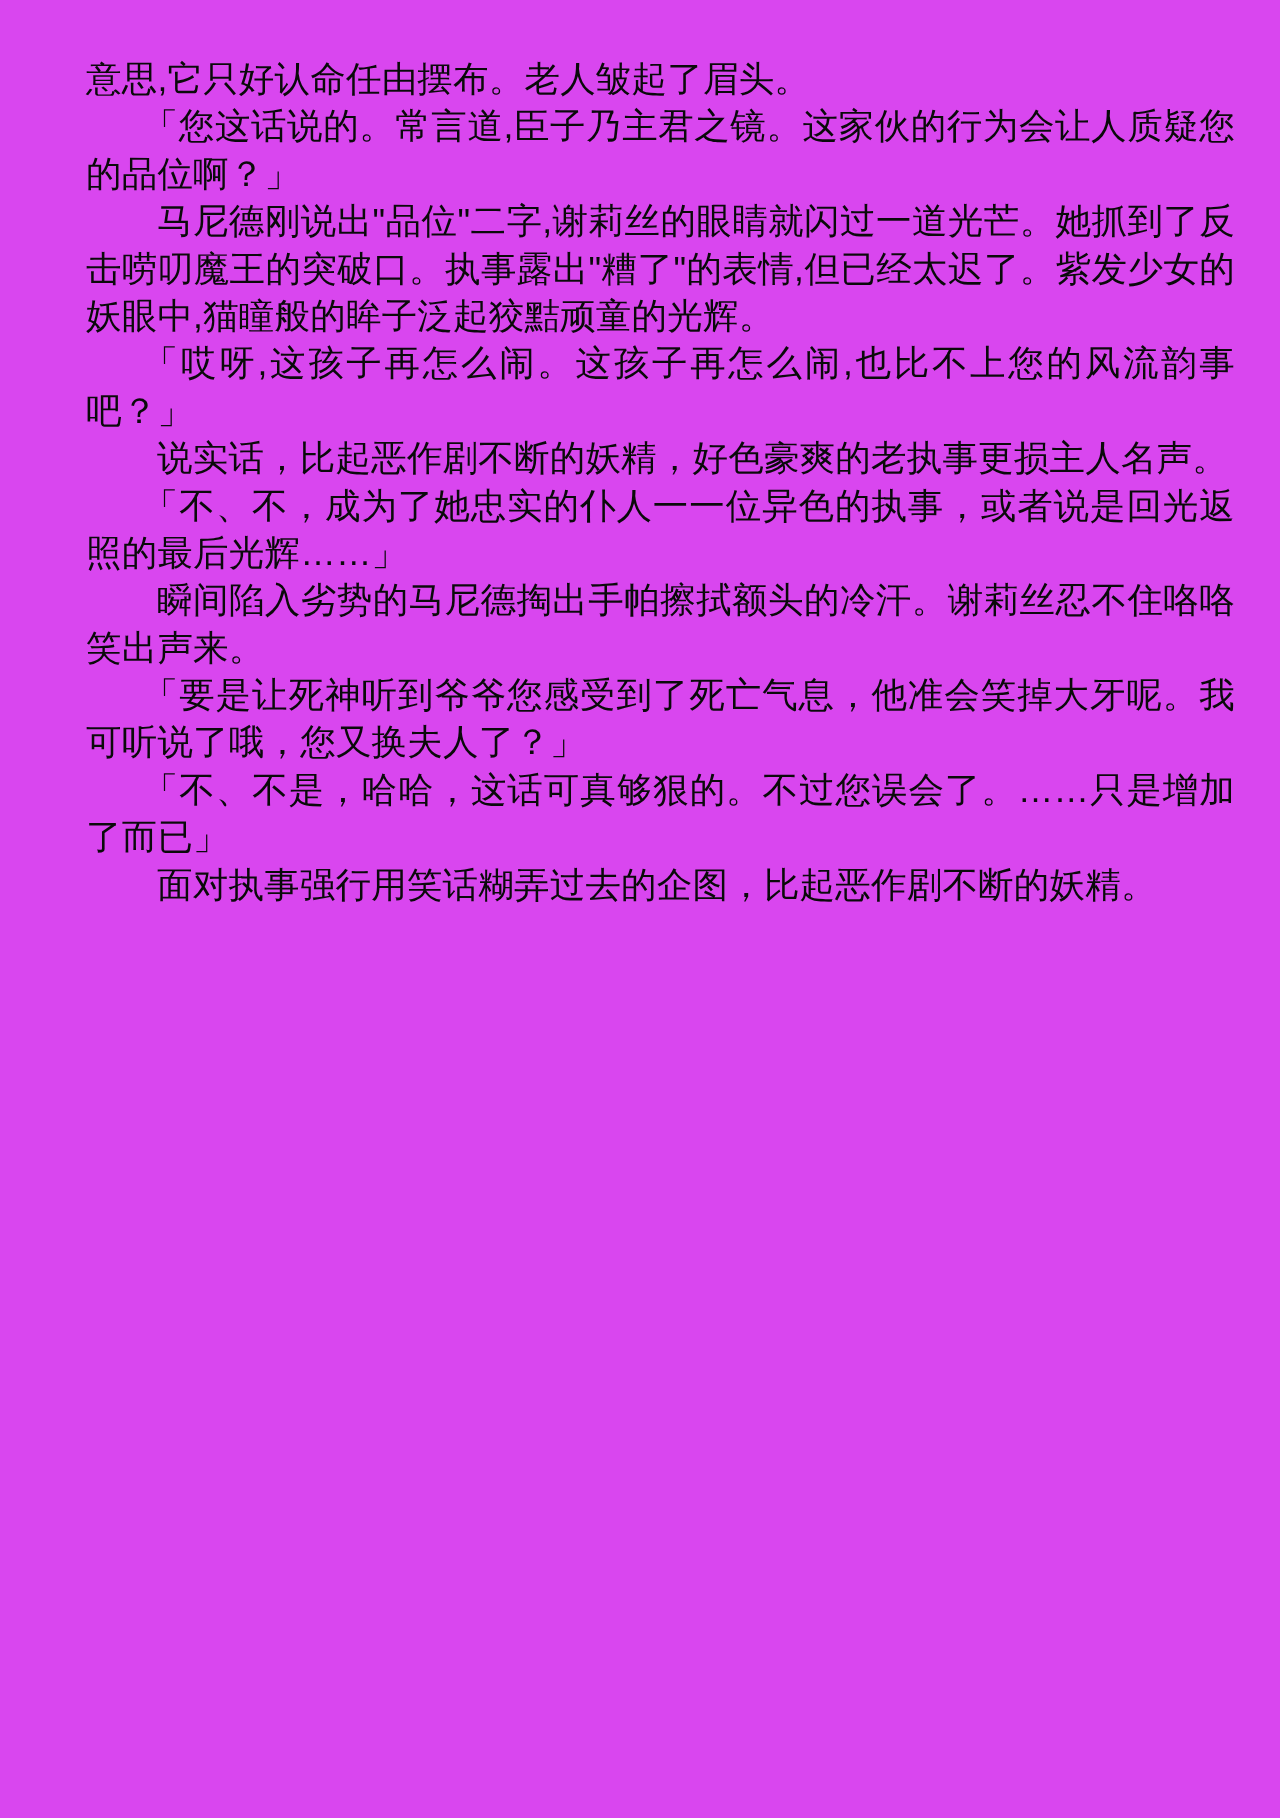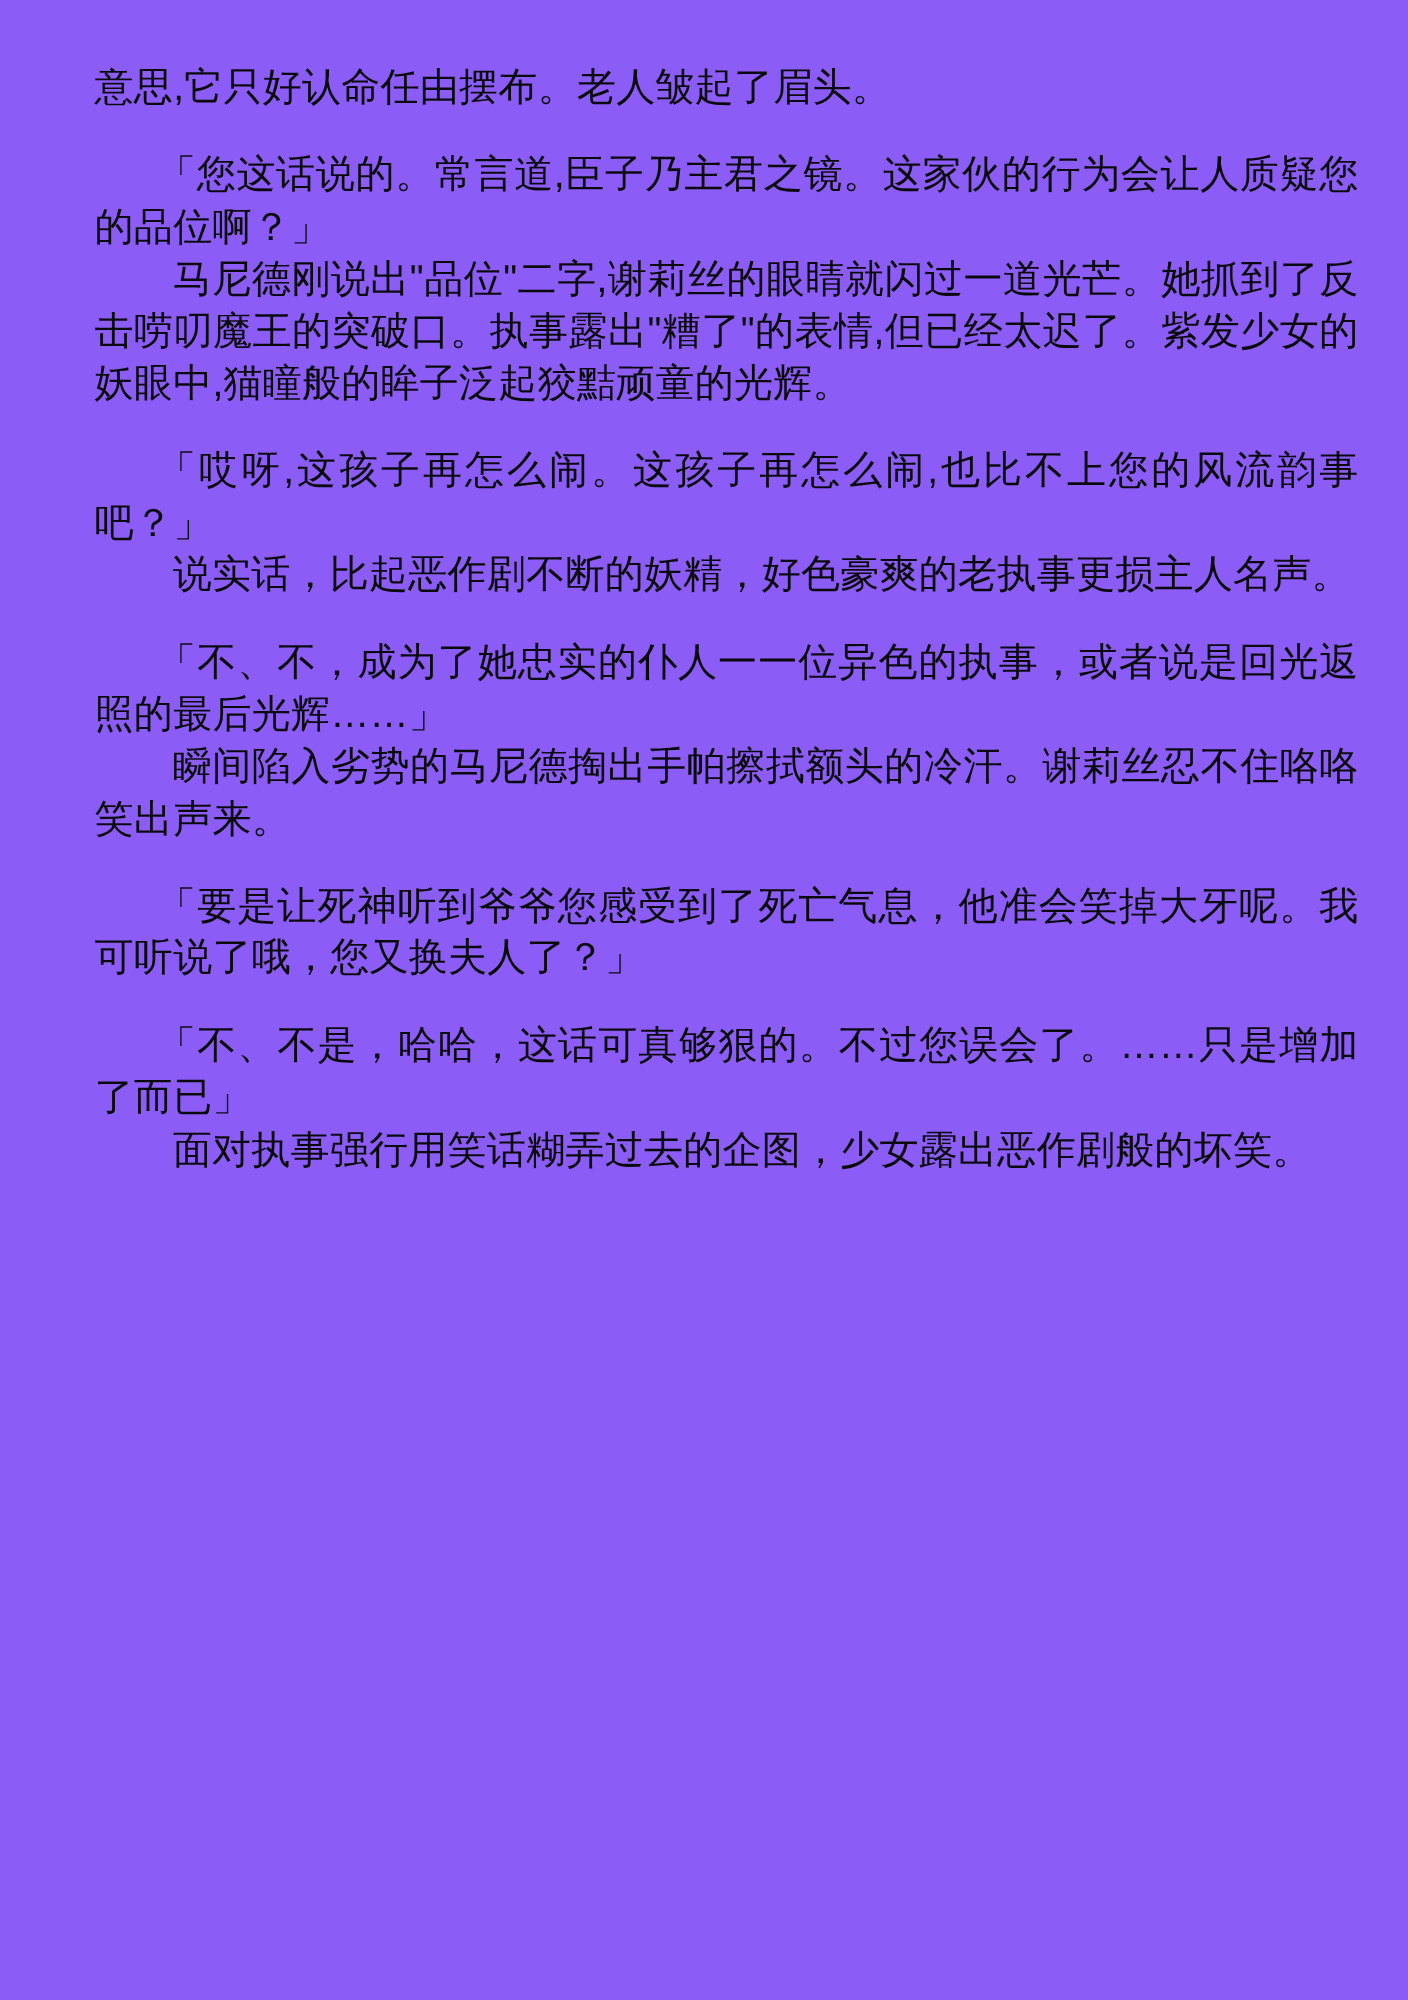--- a/index.html
+++ b/index.html
@@ -10,21 +10,21 @@
   body {
     width: 1280px;
     height: 1818px;
     font-family: "Liberation Sans", sans-serif;
   }
   .page {
     box-sizing: border-box;
     width: 1280px;
     height: 1818px;
     padding: 56px 45px 40px 86px;
-    background: #8b5cf6;
+    background: #d946ef;
     color: #000000;
   }
   .body-text {
     font-size: 35.5px;
     line-height: 1.335;
     letter-spacing: 0.2px;
     text-align: justify;
     text-justify: inter-character;
     font-weight: 500;
     color: #0a0a0a;
@@ -32,32 +32,31 @@
   p.para {
     margin: 0;
     padding: 0;
     text-indent: 0;
   }
   p.indent {
     text-indent: 2em;
   }
   p.indent-quote {
     text-indent: 1.6em;
-    margin-top: 32px;
   }
 </style>
 </head>
 <body>
 
 <div class="page">
   <div class="body-text">
     <p class="para">意思,它只好认命任由摆布。老人皱起了眉头。</p>
     <p class="para indent-quote">「您这话说的。常言道,臣子乃主君之镜。这家伙的行为会让人质疑您的品位啊？」</p>
     <p class="para indent">马尼德刚说出"品位"二字,谢莉丝的眼睛就闪过一道光芒。她抓到了反击唠叨魔王的突破口。执事露出"糟了"的表情,但已经太迟了。紫发少女的妖眼中,猫瞳般的眸子泛起狡黠顽童的光辉。</p>
     <p class="para indent-quote">「哎呀,这孩子再怎么闹。这孩子再怎么闹,也比不上您的风流韵事吧？」</p>
     <p class="para indent">说实话，比起恶作剧不断的妖精，好色豪爽的老执事更损主人名声。</p>
     <p class="para indent-quote">「不、不，成为了她忠实的仆人一一位异色的执事，或者说是回光返照的最后光辉……」</p>
     <p class="para indent">瞬间陷入劣势的马尼德掏出手帕擦拭额头的冷汗。谢莉丝忍不住咯咯笑出声来。</p>
     <p class="para indent-quote">「要是让死神听到爷爷您感受到了死亡气息，他准会笑掉大牙呢。我可听说了哦，您又换夫人了？」</p>
     <p class="para indent-quote">「不、不是，哈哈，这话可真够狠的。不过您误会了。……只是增加了而已」</p>
-    <p class="para indent">面对执事强行用笑话糊弄过去的企图，少女露出恶作剧般的坏笑。</p>
+    <p class="para indent">面对执事强行用笑话糊弄过去的企图，比起恶作剧不断的妖精。</p>
   </div>
 </div>
 
 </body></html>

